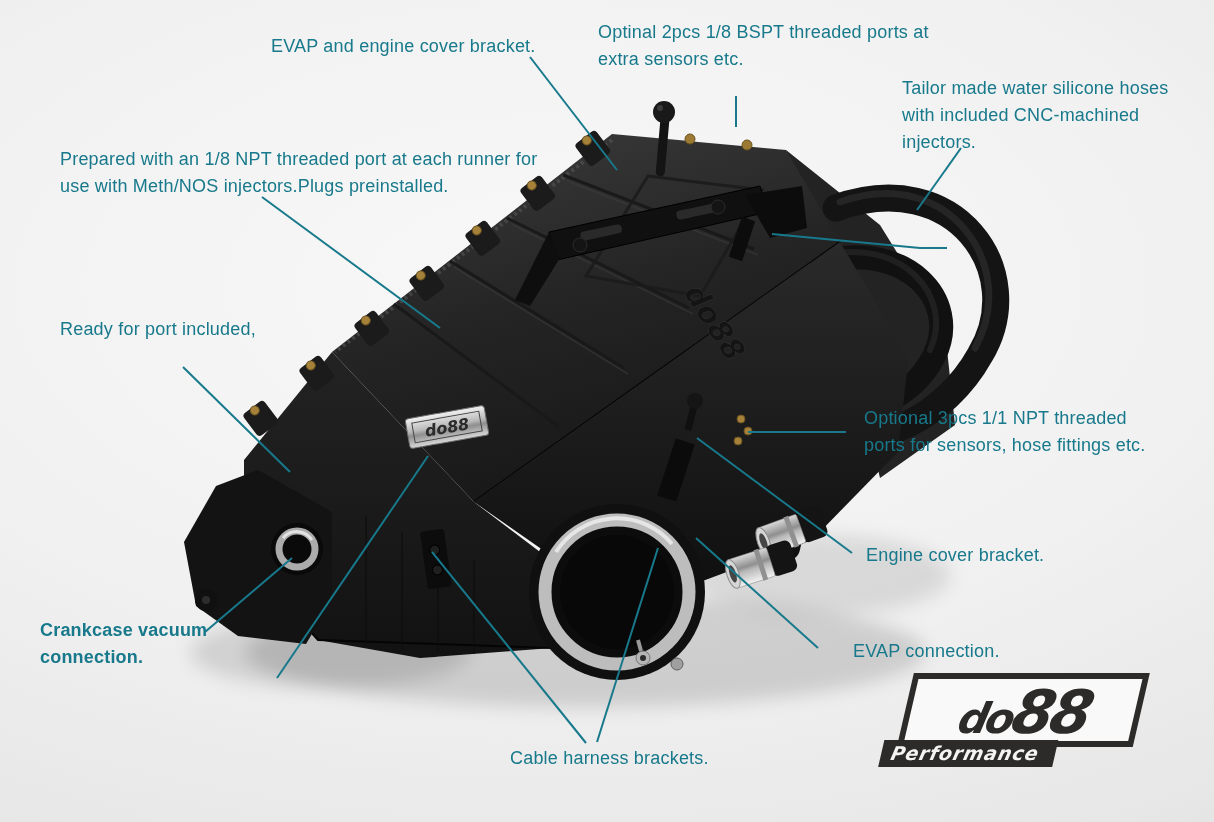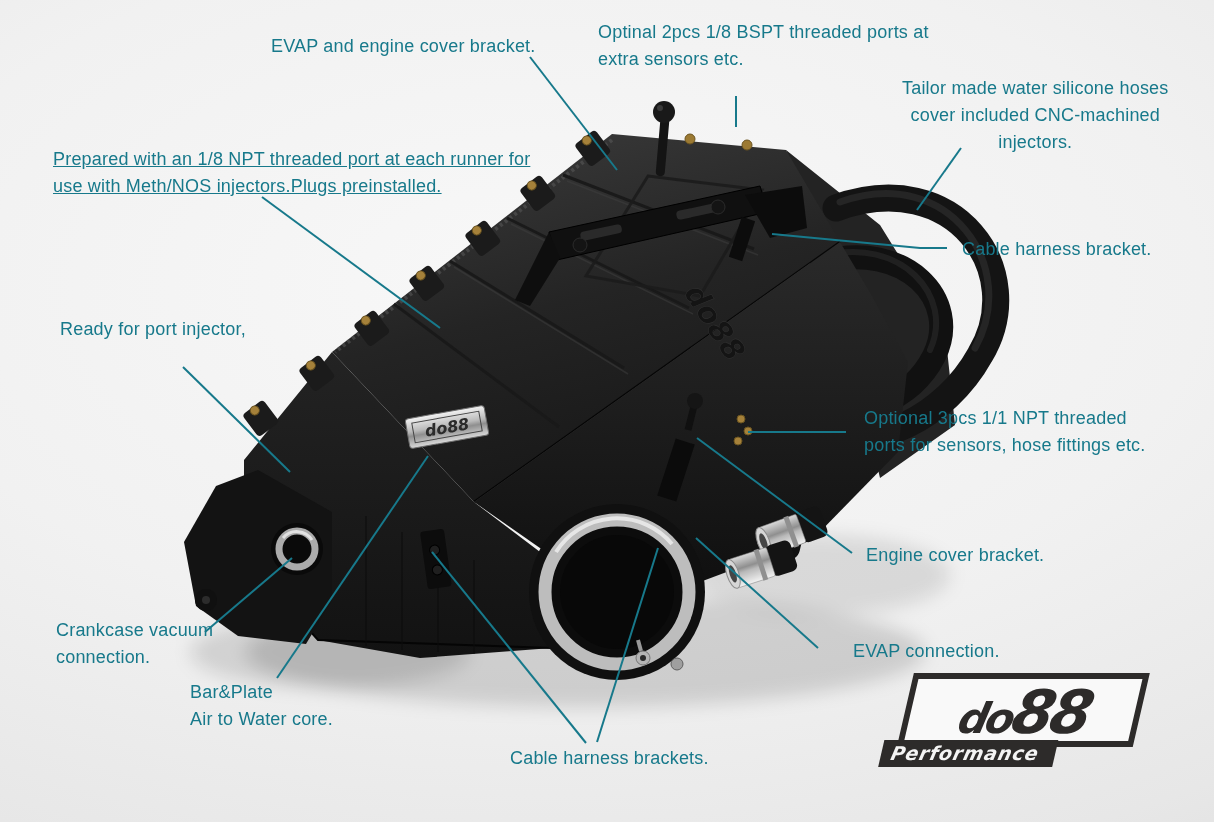--- a/index.html
+++ b/index.html
@@ -251,57 +251,50 @@
 
   <div class="label" style="left:271px;top:33px;">
     <div>EVAP and engine cover bracket.</div>
   </div>
 
   <div class="label" style="left:598px;top:19px;">
     <div>Optinal 2pcs 1/8 BSPT threaded ports at</div>
     <div>extra sensors etc.</div>
   </div>
 
-  <div class="label" style="left:902px;top:75px;text-align:center;">
+  <div class="label" style="left:902px;top:75px;">
     <div>Tailor made water silicone hoses</div>
-    <div>cover included CNC-machined</div>
+    <div>with included CNC-machined</div>
     <div>injectors.</div>
   </div>
 
-  <div class="label" style="left:53px;top:146px;text-decoration:underline;">
+  <div class="label" style="left:60px;top:146px;">
     <div>Prepared with an 1/8 NPT threaded port at each runner for</div>
     <div>use with Meth/NOS injectors.Plugs preinstalled.</div>
   </div>
 
-  <div class="label" style="left:962px;top:236px;">
-    <div>Cable harness bracket.</div>
-  </div>
 
   <div class="label" style="left:60px;top:316px;">
-    <div>Ready for port injector,</div>
+    <div>Ready for port included,</div>
   </div>
 
   <div class="label" style="left:864px;top:405px;">
     <div>Optional 3pcs 1/1 NPT threaded</div>
     <div>ports for sensors, hose fittings etc.</div>
   </div>
 
   <div class="label" style="left:866px;top:542px;">
     <div>Engine cover bracket.</div>
   </div>
 
-  <div class="label" style="left:56px;top:617px;">
+  <div class="label" style="left:40px;top:617px;font-weight:bold;">
     <div>Crankcase vacuum</div>
     <div>connection.</div>
   </div>
 
-  <div class="label" style="left:190px;top:679px;">
-    <div>Bar&amp;Plate</div>
-    <div>Air to Water core.</div>
-  </div>
 
   <div class="label" style="left:825px;top:638px;margin-left:28px;">
     <div>EVAP connection.</div>
   </div>
 
   <div class="label" style="left:510px;top:745px;">
     <div>Cable harness brackets.</div>
   </div>
 
   <div class="logo">

